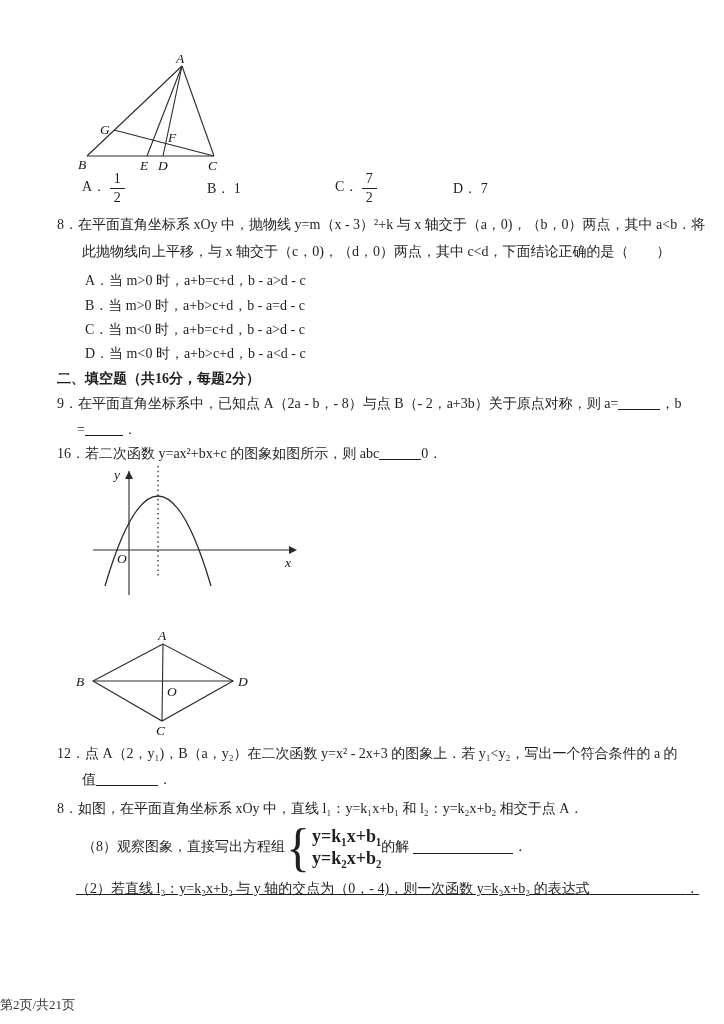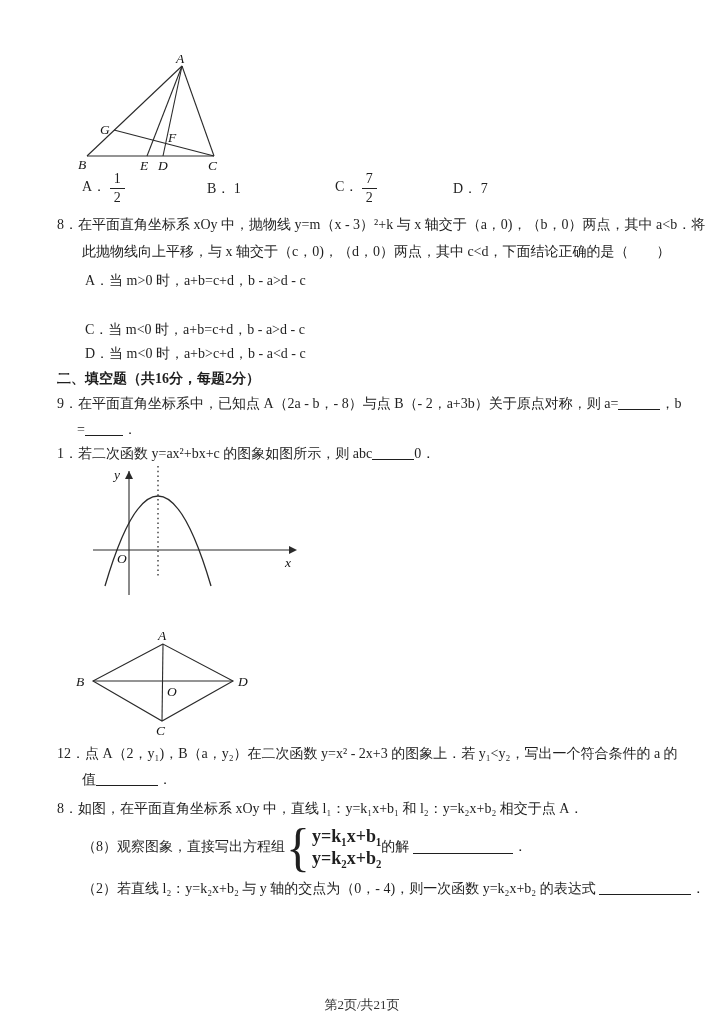--- a/index.html
+++ b/index.html
@@ -23,21 +23,21 @@
   .brace { font-size:50px; font-weight:300; line-height:1;
            transform:scaleY(1.05); margin:0 2px 0 1px; }
   .eqs { display:flex; flex-direction:column; justify-content:center; }
   .eq { font-weight:600; font-size:18px; line-height:22px;
         font-family:"Liberation Serif","DejaVu Serif",serif; }
   .sec-title { font-weight:600; }
   .rad { text-decoration:overline; }
   svg text { font-family:"Liberation Serif","DejaVu Serif",serif;
              font-style:italic; font-size:13.5px; fill:#141414; }
   svg { overflow:visible; }
-  .footer { position:absolute; left:0; right:0; top:996px; text-align:center;
+  .footer { position:absolute; left:0; right:0; top:996px; 
             font-size:13px; color:#333; }
 </style>
 </head>
 <body>
 
 <div class="page">
 
   <svg class="abs" style="left:72px; top:52px;" width="168" height="122" viewBox="0 0 168 122">
     <g stroke="#2a2a2a" stroke-width="1.1" fill="none">
       <path d="M15,104 L110,14"></path>
@@ -75,34 +75,35 @@
     </span>
   </span>
   <span class="opt7" style="left:453px;">
     <span>D．</span>
     <span>7</span>
   </span>
 
   <div class="abs" style="left:57px; top:216px;">8．在平面直角坐标系 xOy 中，抛物线 y=m（x - 3）²+k 与 x 轴交于（a，0)，（b，0）两点，其中 a&lt;b．将</div>
   <div class="abs" style="left:82px; top:243px;">此抛物线向上平移，与 x 轴交于（c，0)，（d，0）两点，其中 c&lt;d，下面结论正确的是（　　）</div>
   <div class="abs" style="left:85px; top:272px;">A．当 m&gt;0 时，a+b=c+d，b - a&gt;d - c</div>
+  <div class="abs" style="left:85px; top:297px;">B．当 m&gt;0 时，a+b&gt;c+d，b - a=d - c</div>
   <div class="abs" style="left:85px; top:321px;">C．当 m&lt;0 时，a+b=c+d，b - a&gt;d - c</div>
   <div class="abs" style="left:85px; top:345px;">D．当 m&lt;0 时，a+b&gt;c+d，b - a&lt;d - c</div>
 
   <div class="abs sec-title" style="left:57px; top:370px;">二、填空题（共16分，每题2分）</div>
 
   <div class="abs" style="left:57px; top:395px;">
     <span>9．在平面直角坐标系中，已知点 A（2a - b，- 8）与点 B（- 2，a+3b）关于原点对称，则 a=</span><span class="blank" style="width:42px;"></span><span>，b</span>
   </div>
   <div class="abs" style="left:77px; top:421px;">
     <span>=</span><span class="blank" style="width:38px;"></span><span>．</span>
   </div>
 
   <div class="abs" style="left:57px; top:445px;">
-    <span>1．若二次函数 y=ax²+bx+c 的图象如图所示，则 abc</span><span class="blank" style="width:42px;"></span><span>0．</span>
+    <span>16．若二次函数 y=ax²+bx+c 的图象如图所示，则 abc</span><span class="blank" style="width:42px;"></span><span>0．</span>
   </div>
 
   <svg class="abs" style="left:85px; top:463px;" width="230" height="138" viewBox="0 0 230 138">
     <g stroke="#2a2a2a" stroke-width="1.1" fill="none">
       <path d="M44,8 L44,132"></path>
       <path d="M8,87 L210,87"></path>
     </g>
     <path d="M44,8 L40,16 L48,16 Z" fill="#2a2a2a"></path>
     <path d="M212,87 L204,83 L204,91 Z" fill="#2a2a2a"></path>
     <path d="M73,3 L73,114" stroke="#2a2a2a" stroke-width="1.3" stroke-dasharray="1.5 3.2" fill="none"></path>
@@ -138,20 +139,20 @@
     <span class="brace">{</span>
     <span class="eqs">
       <span class="eq">y=k₁x+b₁</span>
       <span class="eq">y=k₂x+b₂</span>
     </span>
     <span>的解</span>
     <span class="blank" style="width:100px; margin-left:4px;"></span>
     <span>．</span>
   </div>
 
-  <div class="abs" style="left:82px; top:880px;">
+  <div class="abs" style="left:76px; top:880px;text-decoration:underline;">
     <span>（2）若直线 l₂：y=k₂x+b₂ 与 y 轴的交点为（0，- 4)，则一次函数 y=k₂x+b₂ 的表达式</span>
     <span class="blank" style="width:92px;"></span><span>．</span>
   </div>
 
   <div class="footer">第2页/共21页</div>
 
 </div>
 
 </body></html>

